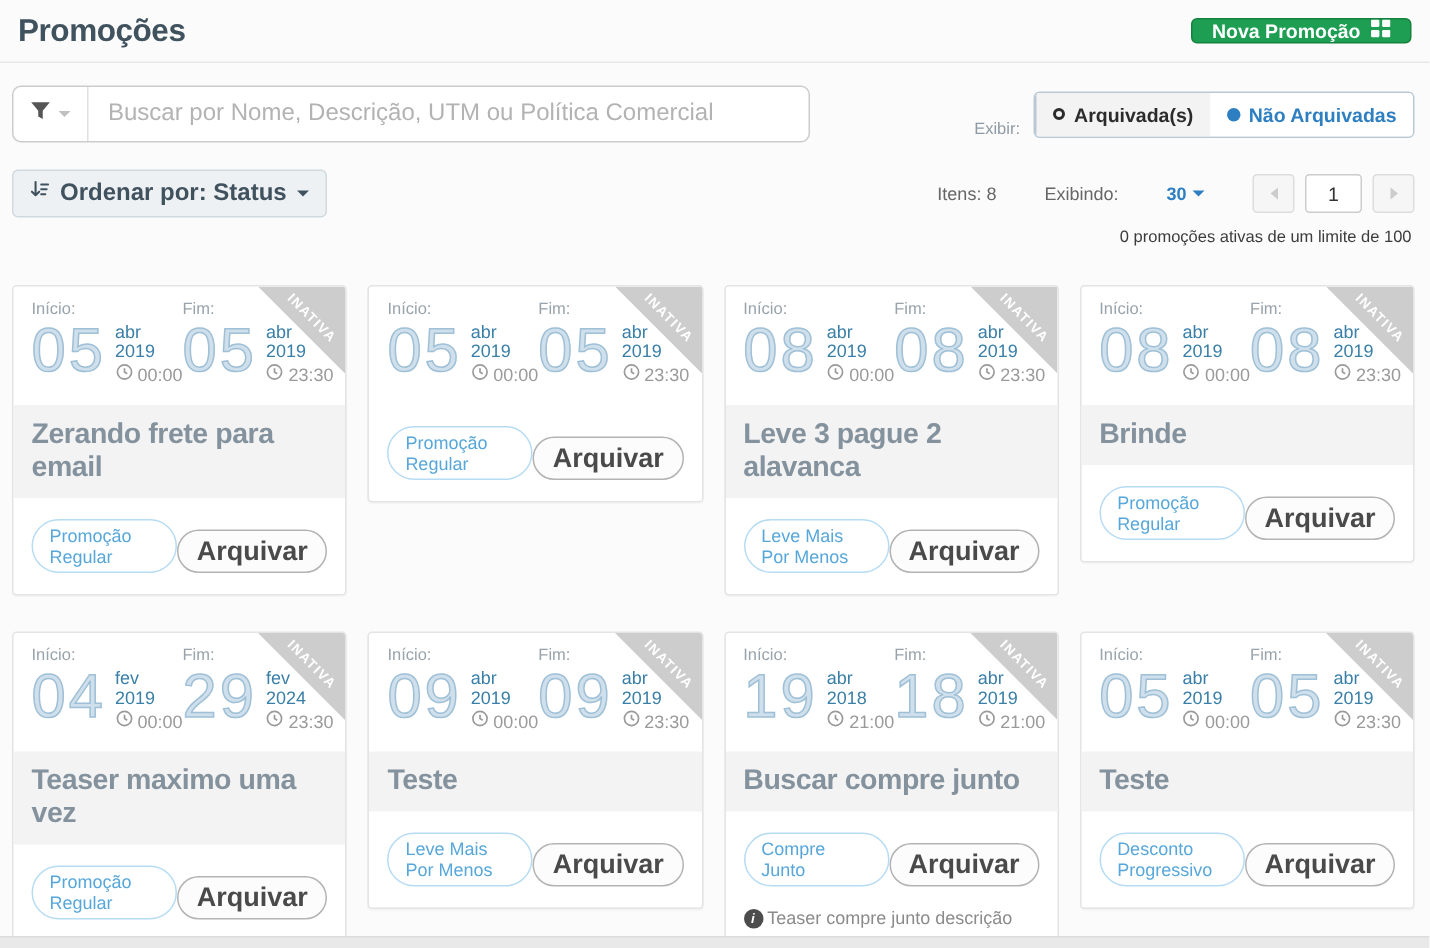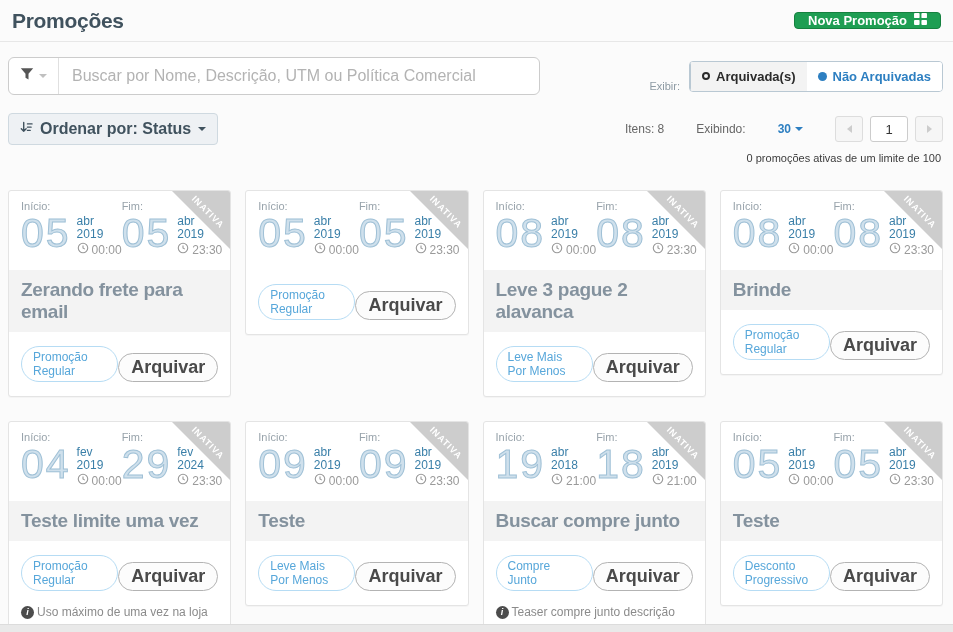--- a/index.html
+++ b/index.html
@@ -385,21 +385,21 @@
                 <span><svg width="12" height="12" viewBox="0 0 16 16">
                     <circle cx="8" cy="8" r="6.3" fill="none" stroke="#9a9a9a" stroke-width="1.5"></circle>
                     <path d="M8 4.6V8l2.4 1.5" stroke="#9a9a9a" stroke-width="1.5" fill="none"></path>
                   </svg></span>
                 <span>23:30</span>
               </span>
           </span>
         </div>
       </div>
     </div>
-    <div class="card-title">Teste limite uma vez</div>
+    <div class="card-title">Teaser maximo uma vez</div>
     <div class="card-footer">
       <span class="tag">Promoção Regular</span>
       <button class="archive-btn">Arquivar</button>
     </div>
     <div class="card-desc">
       <span class="info-icon"></span>
       <span>Uso máximo de uma vez na loja</span>
     </div>
   </div>
 

